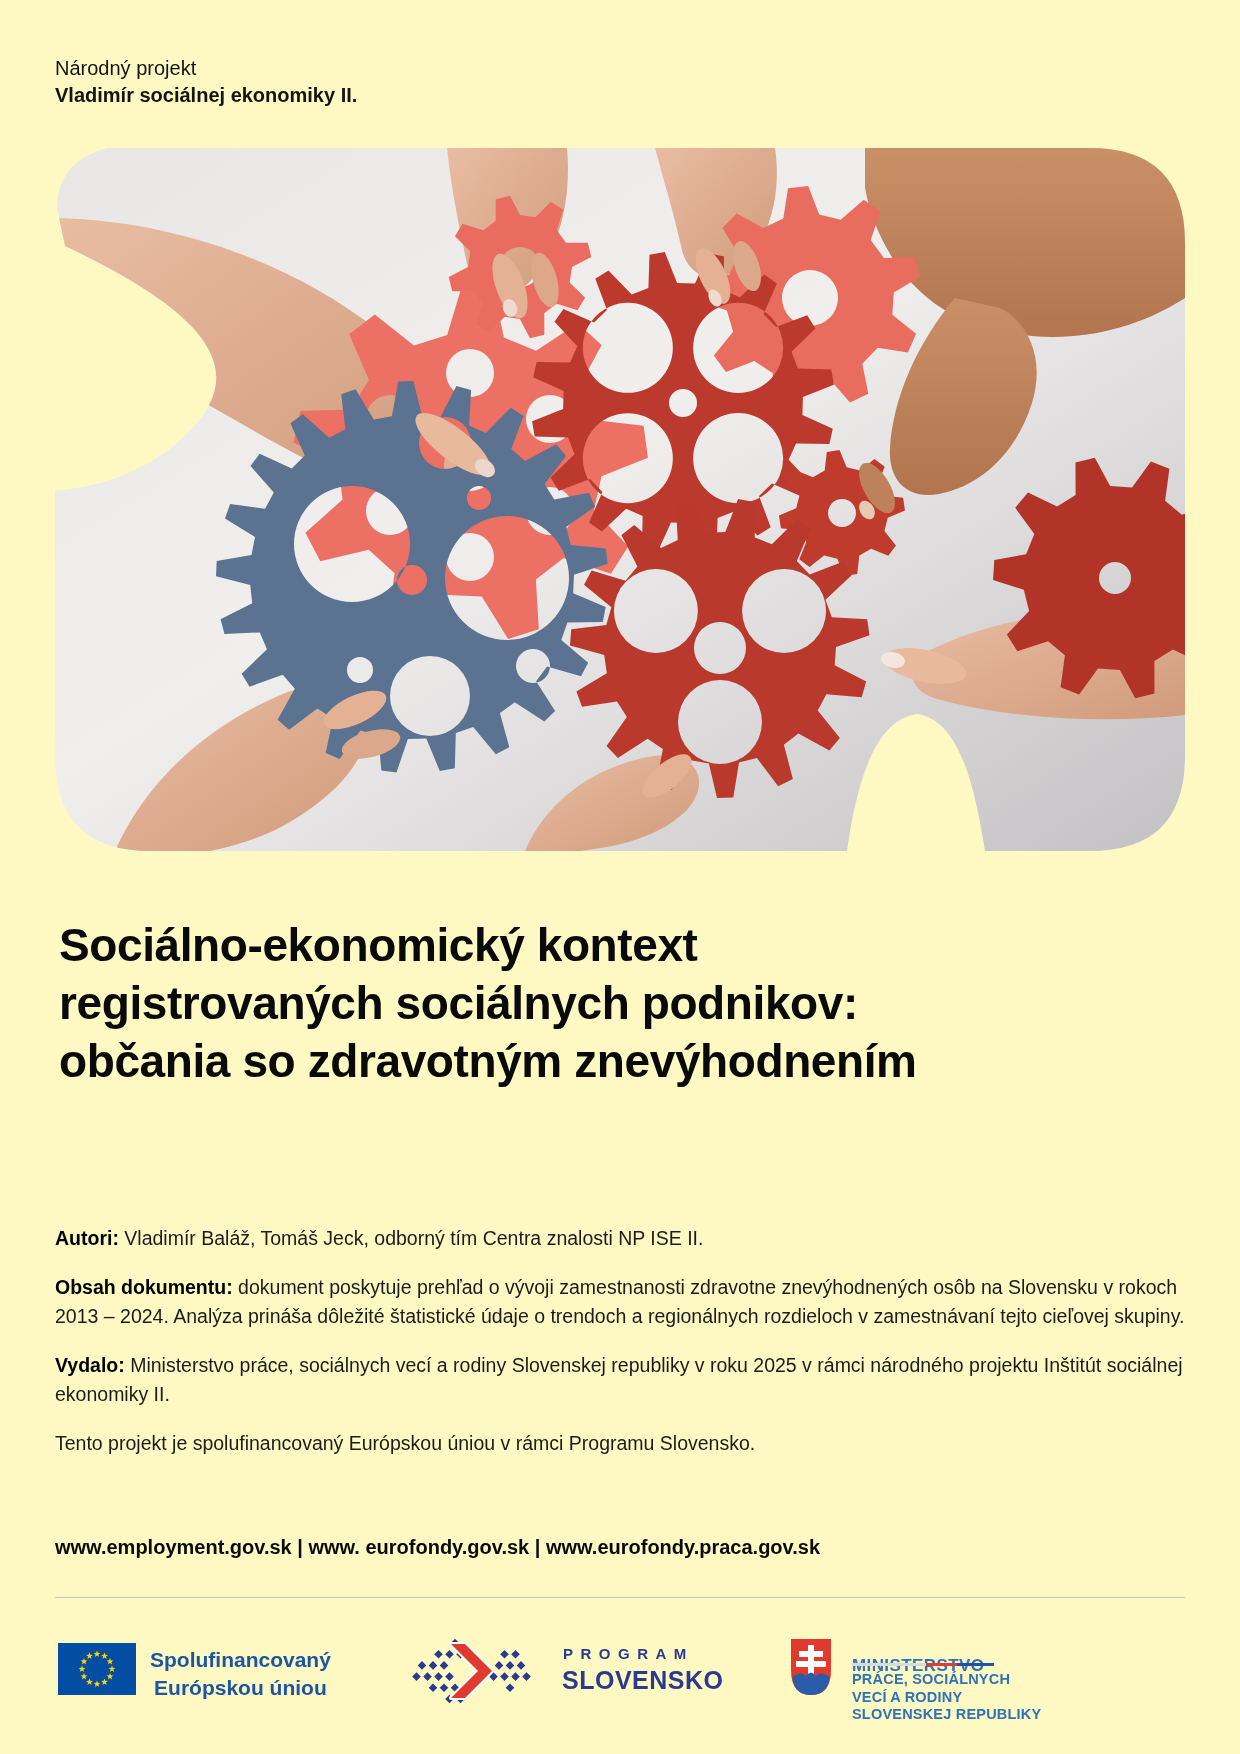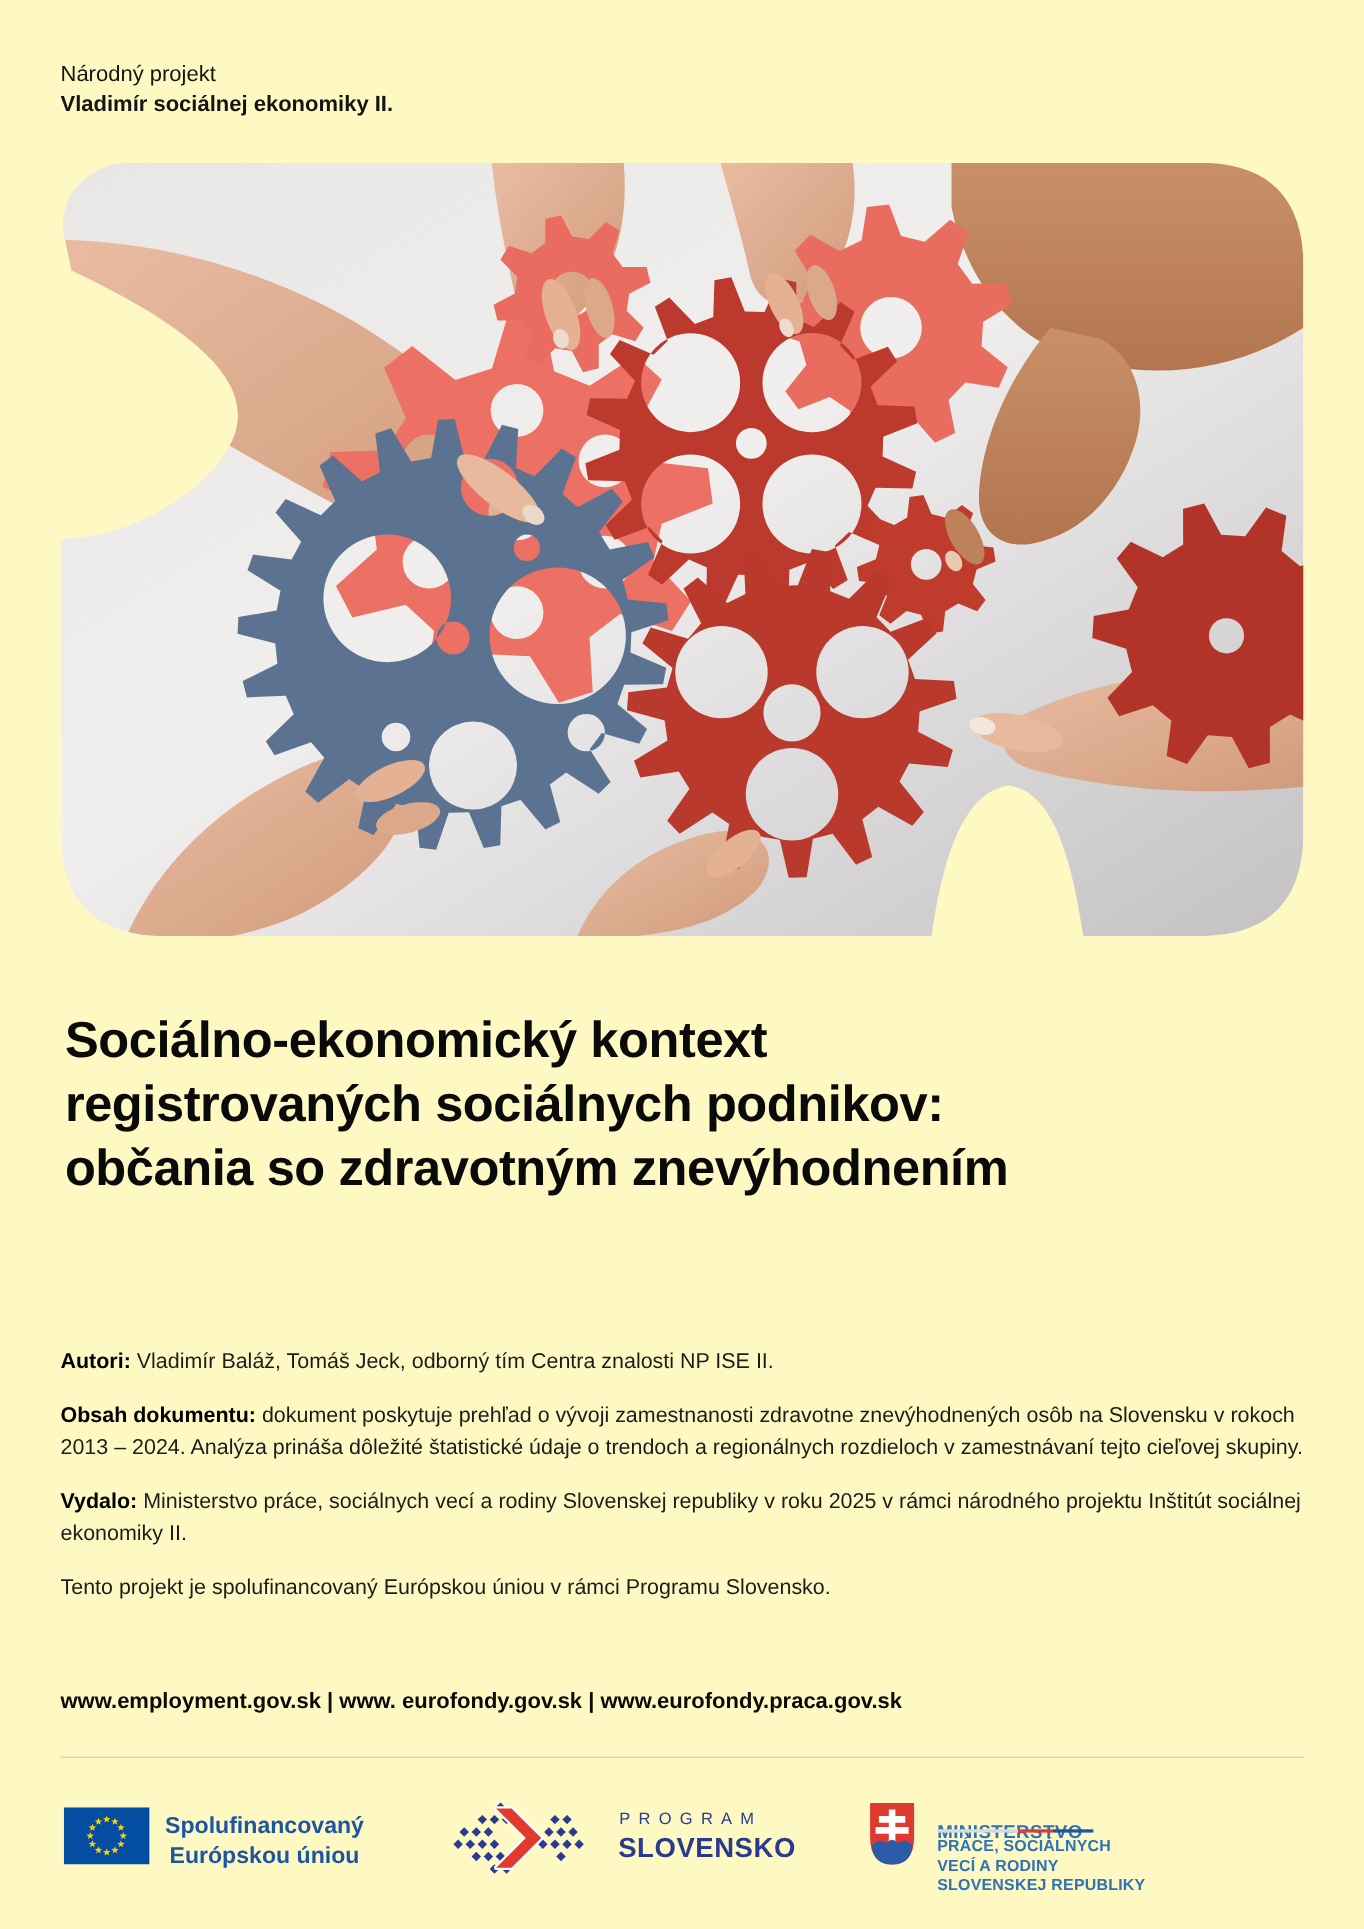--- a/index.html
+++ b/index.html
@@ -14,21 +14,21 @@
   .body-copy{position:absolute;left:55px;top:1196px;width:1135px;font-size:19.5px;line-height:29px;margin-top:28px;}
   .body-copy p{margin:0 0 20px 0;}
   .body-copy strong{color:#000;}
   .links-line{position:absolute;left:55px;top:1536px;font-size:20px;font-weight:700;color:#0a0a0a;}
   .divider{position:absolute;left:55px;top:1597px;width:1130px;height:1px;background:#c9c9c9;}
   .eu-flag{position:absolute;left:58px;top:1643px;}
   .eu-text{position:absolute;left:150px;top:1646px;font-size:21px;font-weight:700;
            line-height:28px;color:#1d55a5;text-align:center;}
   .ps-mark{position:absolute;left:405px;top:1632px;}
   .ps-line1{position:absolute;left:563px;top:1645px;font-size:15px;letter-spacing:7.5px;
-            color:#2a3b8f;font-weight:400;text-align:right;}
+            color:#2a3b8f;font-weight:700;text-align:right;}
   .ps-line2{position:absolute;left:562px;top:1666px;font-size:25px;font-weight:700;
             letter-spacing:0.5px;color:#2a3b8f;}
   .min-shield{position:absolute;left:790px;top:1638px;}
   .min-line1{position:absolute;left:852px;top:1640px;font-size:17px;font-weight:700;
              letter-spacing:0.4px;color:#2f72b6;margin-top:16px;}
   .min-rule{position:absolute;left:852px;top:1663px;width:142px;height:3px;
             background:linear-gradient(to right,#d8dadc 0 52%,#e03c31 52% 74%,#20549f 74% 100%);}
   .min-lines{position:absolute;left:852px;top:1671px;font-size:14.5px;font-weight:700;
              line-height:17.5px;color:#2f72b6;letter-spacing:0.2px;}
 </style>

